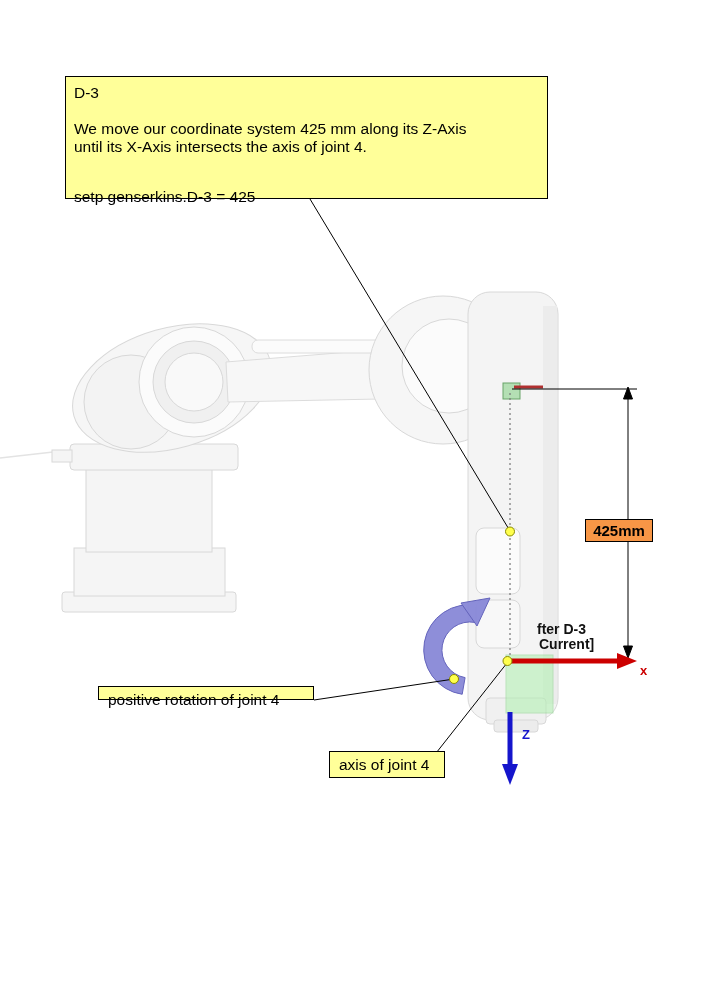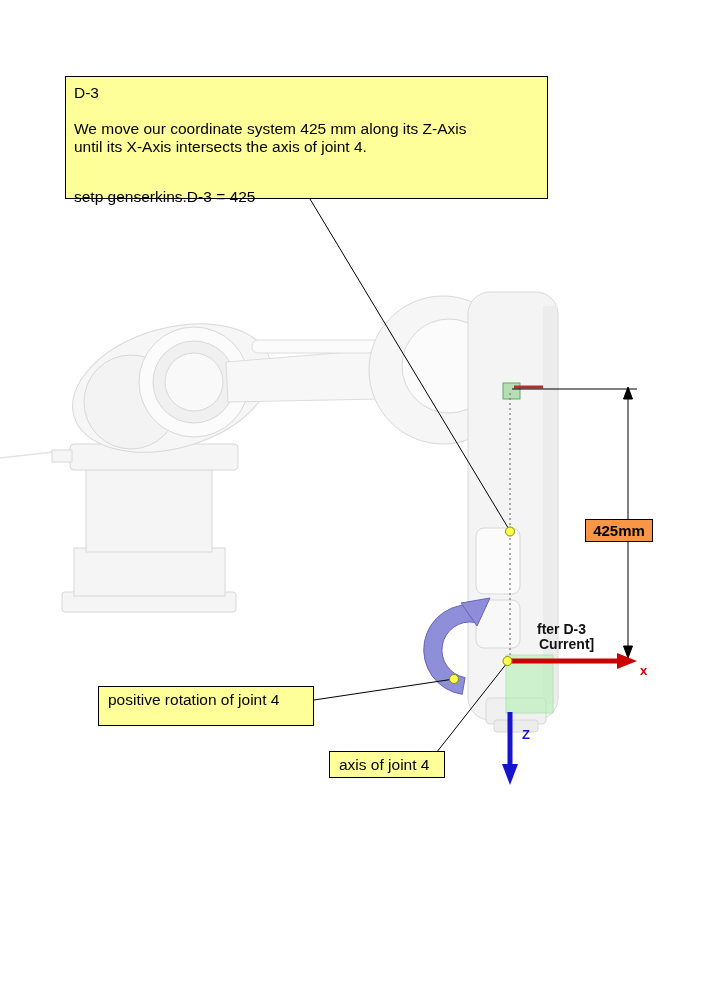--- a/index.html
+++ b/index.html
@@ -14,21 +14,21 @@
     box-sizing:border-box;
     font-size:15.5px;
     line-height:1.16;
     color:#000;
   }
   #callout-d3{left:65px;top:76px;width:483px;height:123px;padding:7px 8px;}
   .d3-title{margin:0 0 18px 0;}
   .d3-body{margin:0 0 32px 0;white-space:pre-line;}
   .d3-cmd{margin:0;}
 
-  #callout-rotation{left:98px;top:686px;width:216px;height:40px;padding:4px 9px;}
+  #callout-rotation{left:98px;top:686px;width:216px;height:14px;padding:4px 9px;}
   #callout-axis{left:329px;top:751px;width:116px;height:27px;padding:4px 9px;}
 
   .dim-label{
     position:absolute;left:585px;top:519px;width:68px;height:23px;
     background:#f79646;border:1px solid #000;box-sizing:border-box;
     font-size:15px;font-weight:bold;
     display:flex;align-items:center;justify-content:center;
   }
 
   .axis-label-x{position:absolute;left:640px;top:663px;color:#cc0000;font-weight:bold;font-size:13px;}

